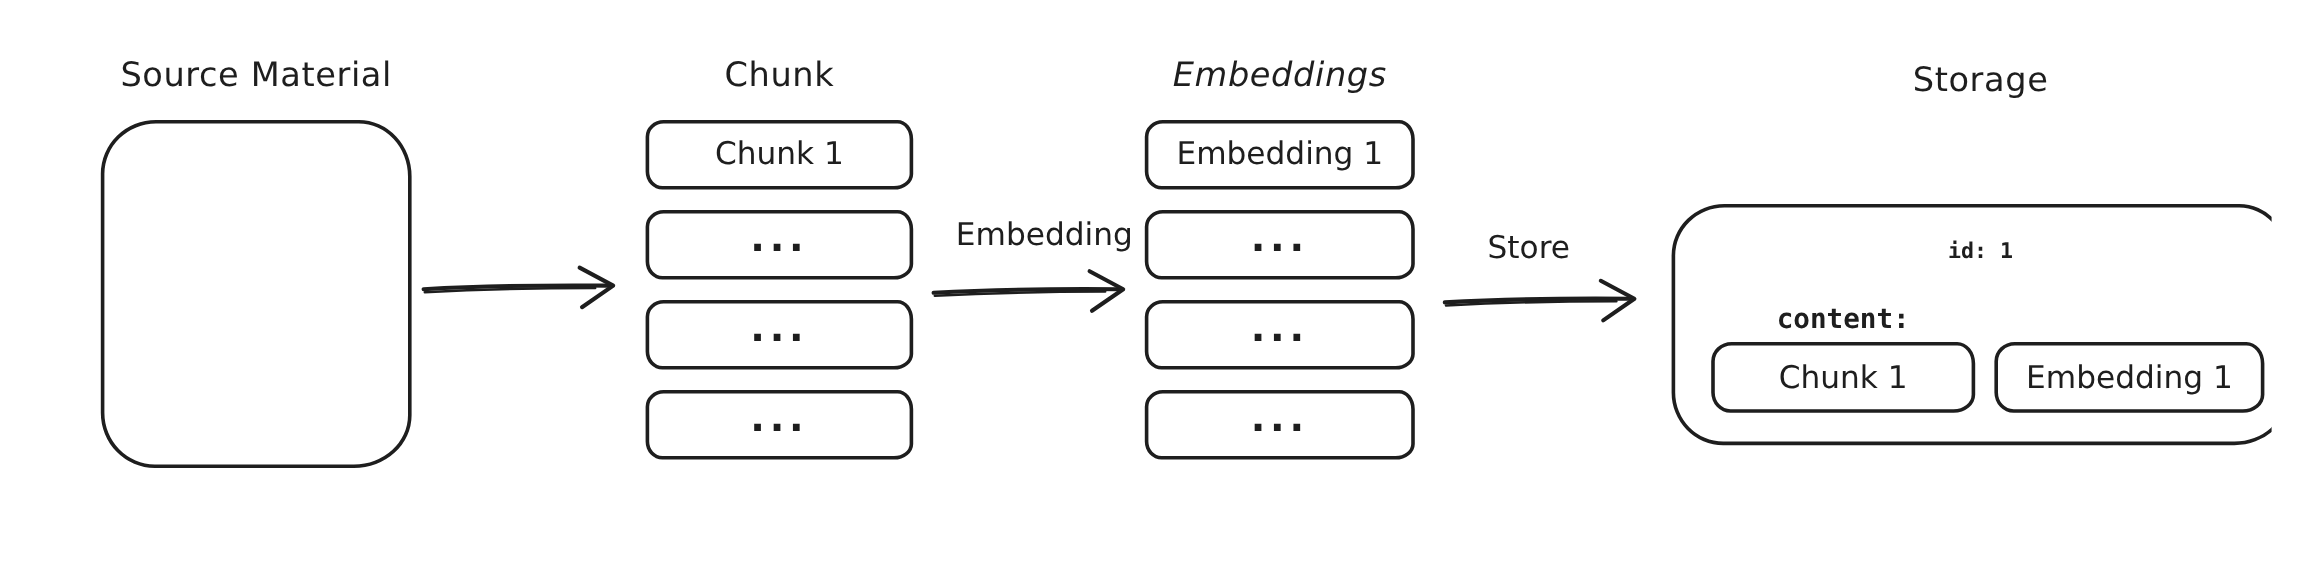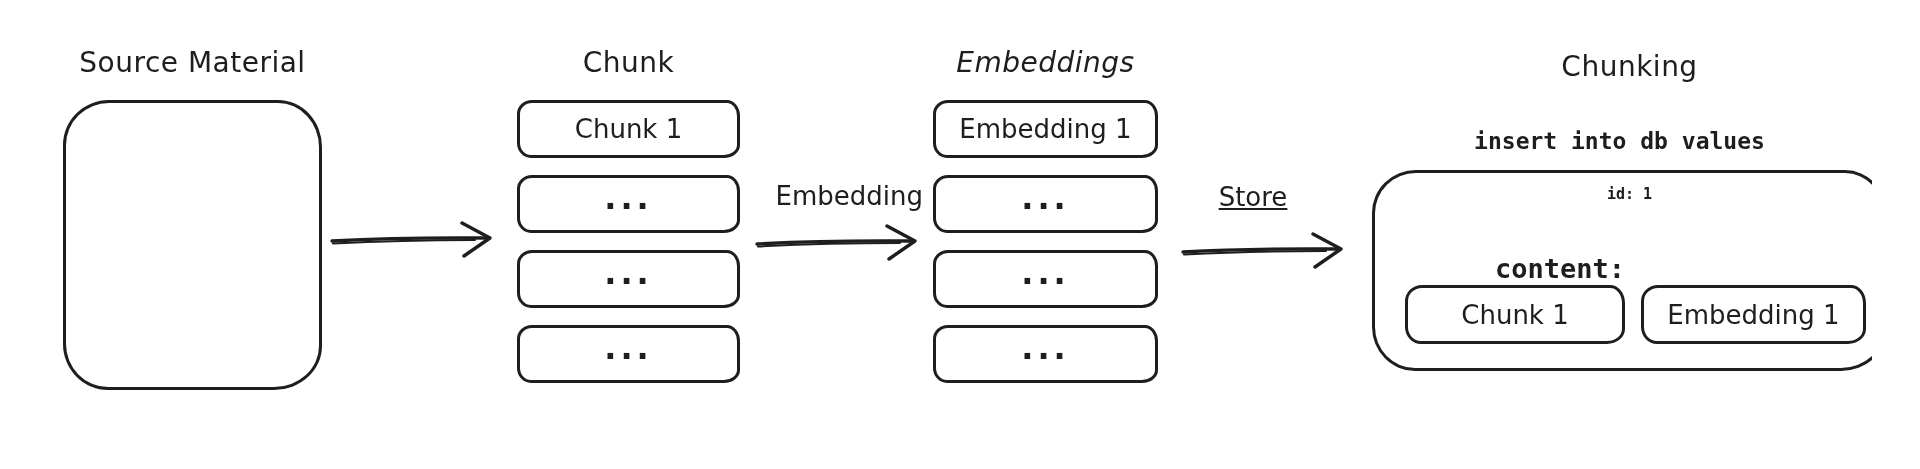--- a/index.html
+++ b/index.html
@@ -8,20 +8,21 @@
     background: #ffffff;
   }
   .canvas {
     position: relative;
     width: 1872px;
     height: 469px;
     background: #ffffff;
     overflow: hidden;
     font-family: "DejaVu Sans", sans-serif;
     color: #1e1e1e;
+    margin-left: 21px;
   }
   
   .hand {
     font-family: "DejaVu Sans", sans-serif;
     color: #1e1e1e;
   }
   .mono {
     font-family: "DejaVu Sans Mono", monospace;
     font-weight: 600;
     color: #1e1e1e;
@@ -93,30 +94,30 @@
     font-size: 23px;
     white-space: nowrap;
   }
   .storage-box {
     left: 1372px; top: 170px;
     width: 515px; height: 201px;
     border-radius: 44px 42px 46px 43px / 43px 45px 42px 44px;
   }
   .record-id {
     position: absolute;
-    left: 0; top: 12px;
+    left: 0; top: 26px;
     width: 100%;
     text-align: center;
-    font-size: 15px;
+    font-size: 18px;
   }
   .field-label {
     position: absolute;
     top: 80px;
-    text-align: right;
-    font-size: 27px;
+    text-align: center;
+    font-size: 23px;
     white-space: nowrap;
   }
   .content-label { left: 30px; width: 220px; }
   .embedding-label { left: 266px; width: 225px; }
   .inner-box {
     position: absolute;
     box-sizing: border-box;
     top: 112px;
     height: 59px;
     border: 3.2px solid #1e1e1e;
@@ -189,29 +190,28 @@
       <span class="hand item-text dots">...</span>
     </div>
     <div class="item-box">
       <span class="hand item-text dots">...</span>
     </div>
     <div class="item-box">
       <span class="hand item-text dots">...</span>
     </div>
   </div>
 
-  <div class="arrow-label hand" style="left:1193px; top:182px; width:120px;text-decoration:underline;">Store</div>
+  <div class="arrow-label hand" style="left:1193px; top:192px; width:120px;">Store</div>
   <svg class="arrow" style="left:1180px; top:227px;" width="176" height="46" viewBox="0 0 176 46">
     <path class="shaft" d="M3 25 C 48 22.5, 104 21.5, 158 22"></path>
     <path class="shaft2" d="M4 27.5 C 52 25, 104 24, 146 24"></path>
     <path class="head" d="M133 7 L161 22 L135 40"></path>
   </svg>
 
-  <div class="col-title hand" style="left:1372px; width:515px; top:48px;">Chunking</div>
-  <div class="mono storage-query">insert into db values</div>
+  <div class="col-title hand" style="left:1372px; width:515px; top:48px;">Storage</div>
 
   <div class="sketch-box storage-box">
     <div class="mono record-id">id: 1</div>
     <div class="mono field-label content-label">content:</div>
     <div class="inner-box content-box">
       <span class="hand">Chunk 1</span>
     </div>
     <div class="inner-box embedding-box">
       <span class="hand">Embedding 1</span>
     </div>

